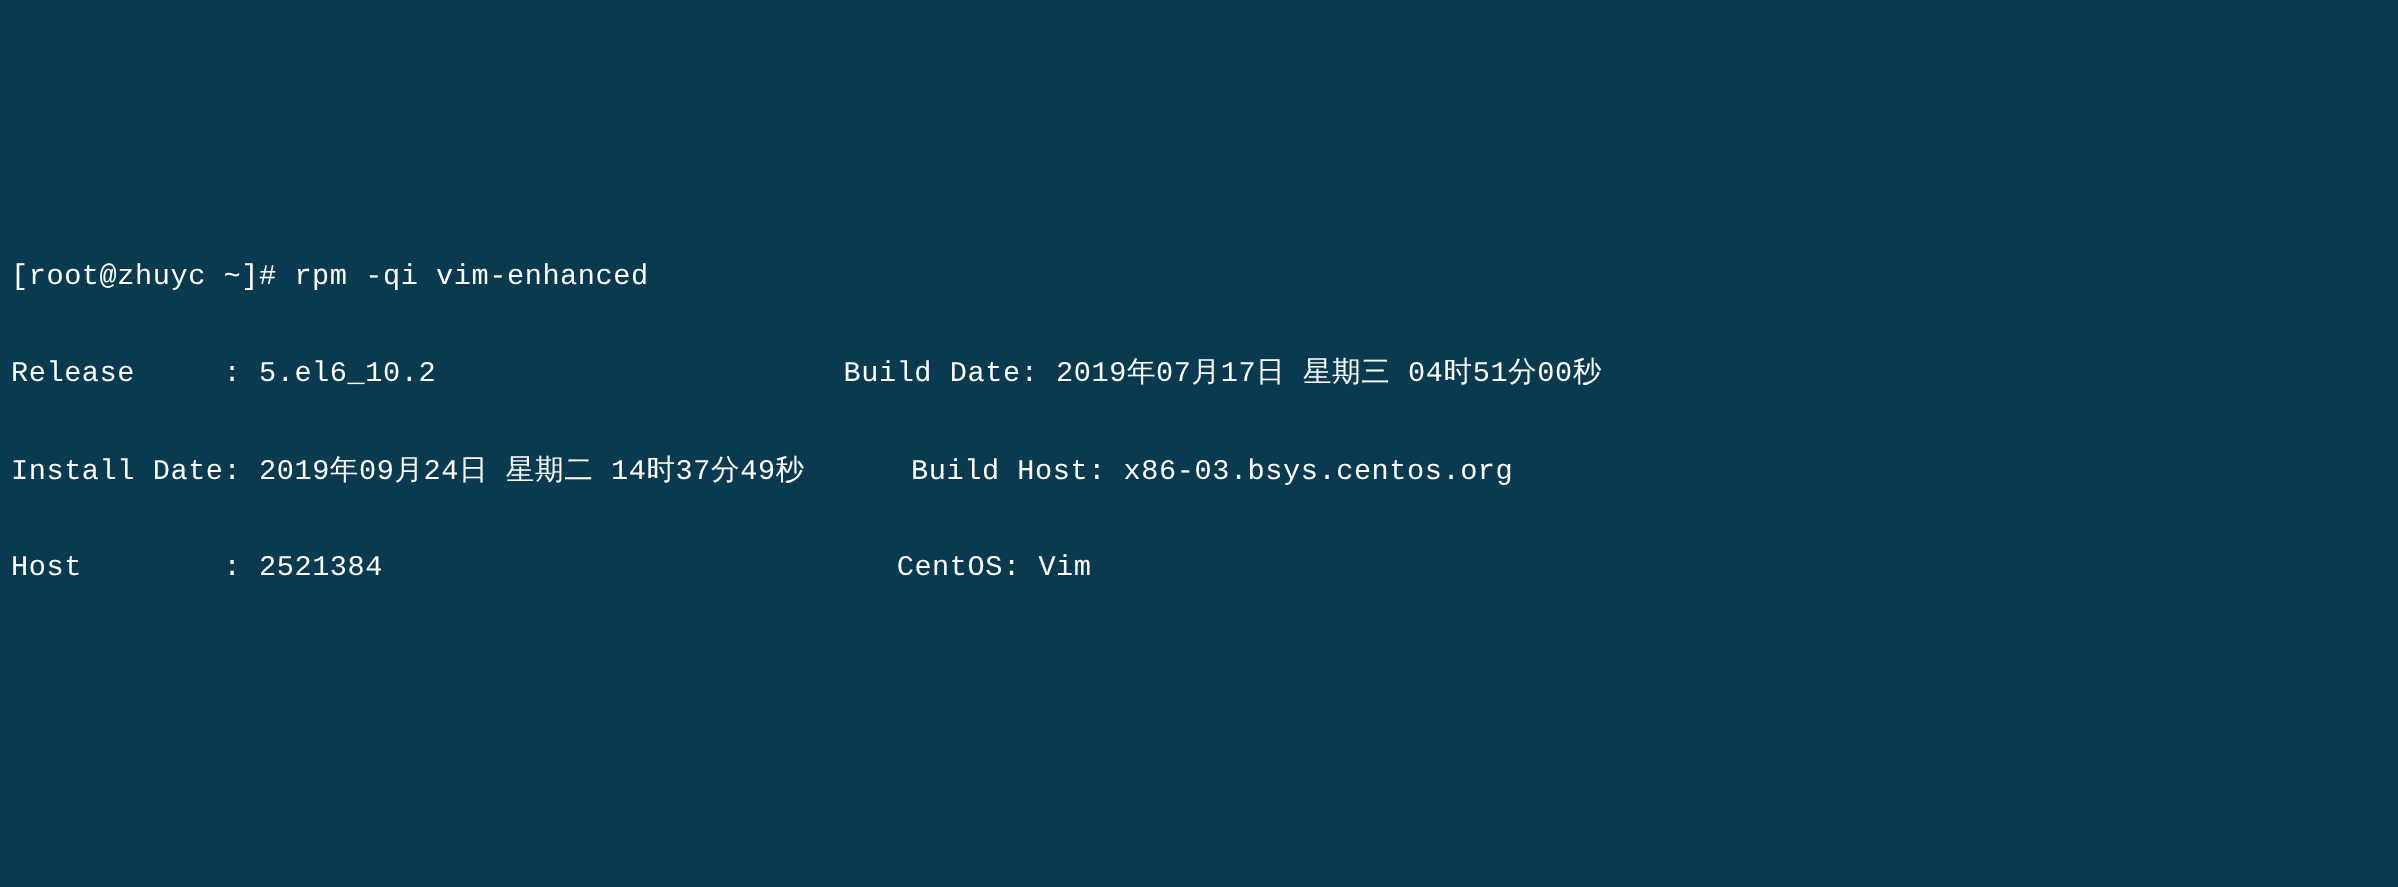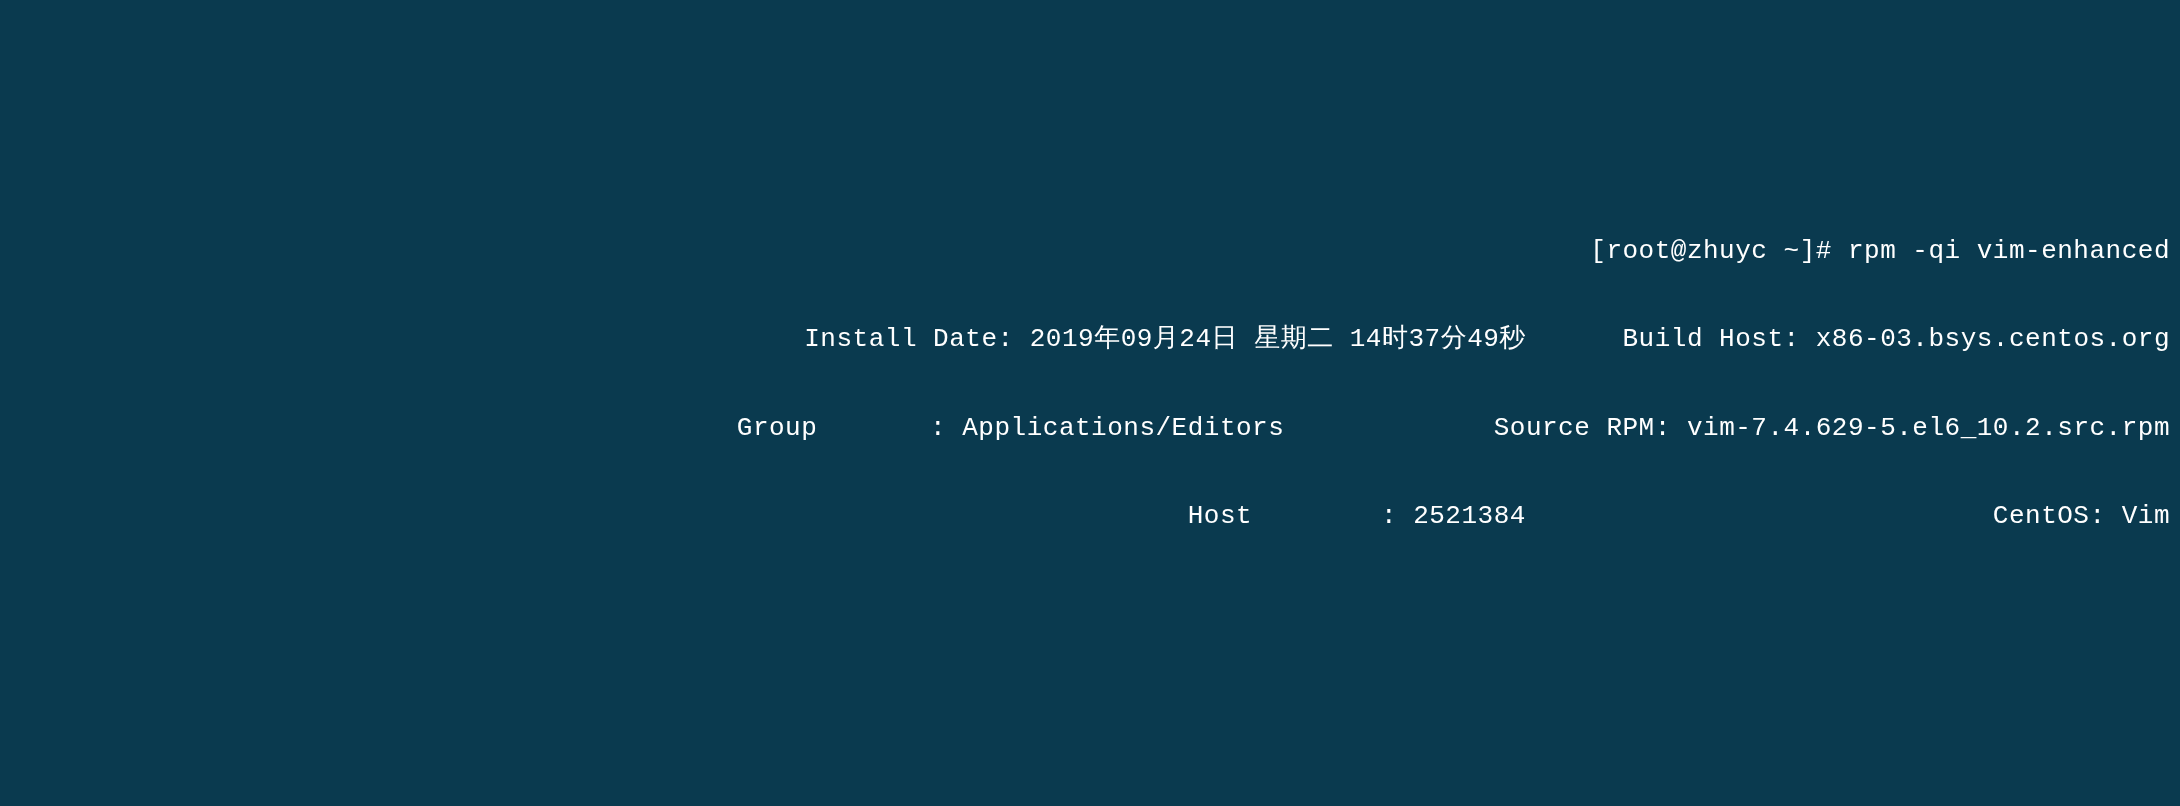--- a/index.html
+++ b/index.html
@@ -17,32 +17,31 @@
       white-space: pre;
       overflow: hidden;
       width: 2180px;
       height: 806px;
     }
     .terminal {
       letter-spacing: 0.5px;
     }
     .line {
       display: block;
-      text-align: right;
     }
   </style>
 </head>
 <body>
 
 
 
 <div class="terminal">
 <span class="line">[root@zhuyc ~]# rpm -qi vim-enhanced</span>
+<span class="line"><span>Release</span>     : <span>5.el6_10.2</span>                       <span>Build Date:</span> <span>2019年07月17日 星期三 04时51分00秒</span></span>
 <span class="line"><span>Install Date:</span> <span>2019年09月24日 星期二 14时37分49秒</span>      <span>Build Host:</span> <span>x86-03.bsys.centos.org</span></span>
-<span class="line"><span>Group</span>       : <span>Applications/Editors</span>             <span>Source RPM:</span> <span>vim-7.4.629-5.el6_10.2.src.rpm</span></span>
 <span class="line"><span>Host</span>        : <span>2521384</span>                             <span>CentOS:</span> <span>Vim</span></span>
 
 
 
 
 
 
 </div>
 
 

